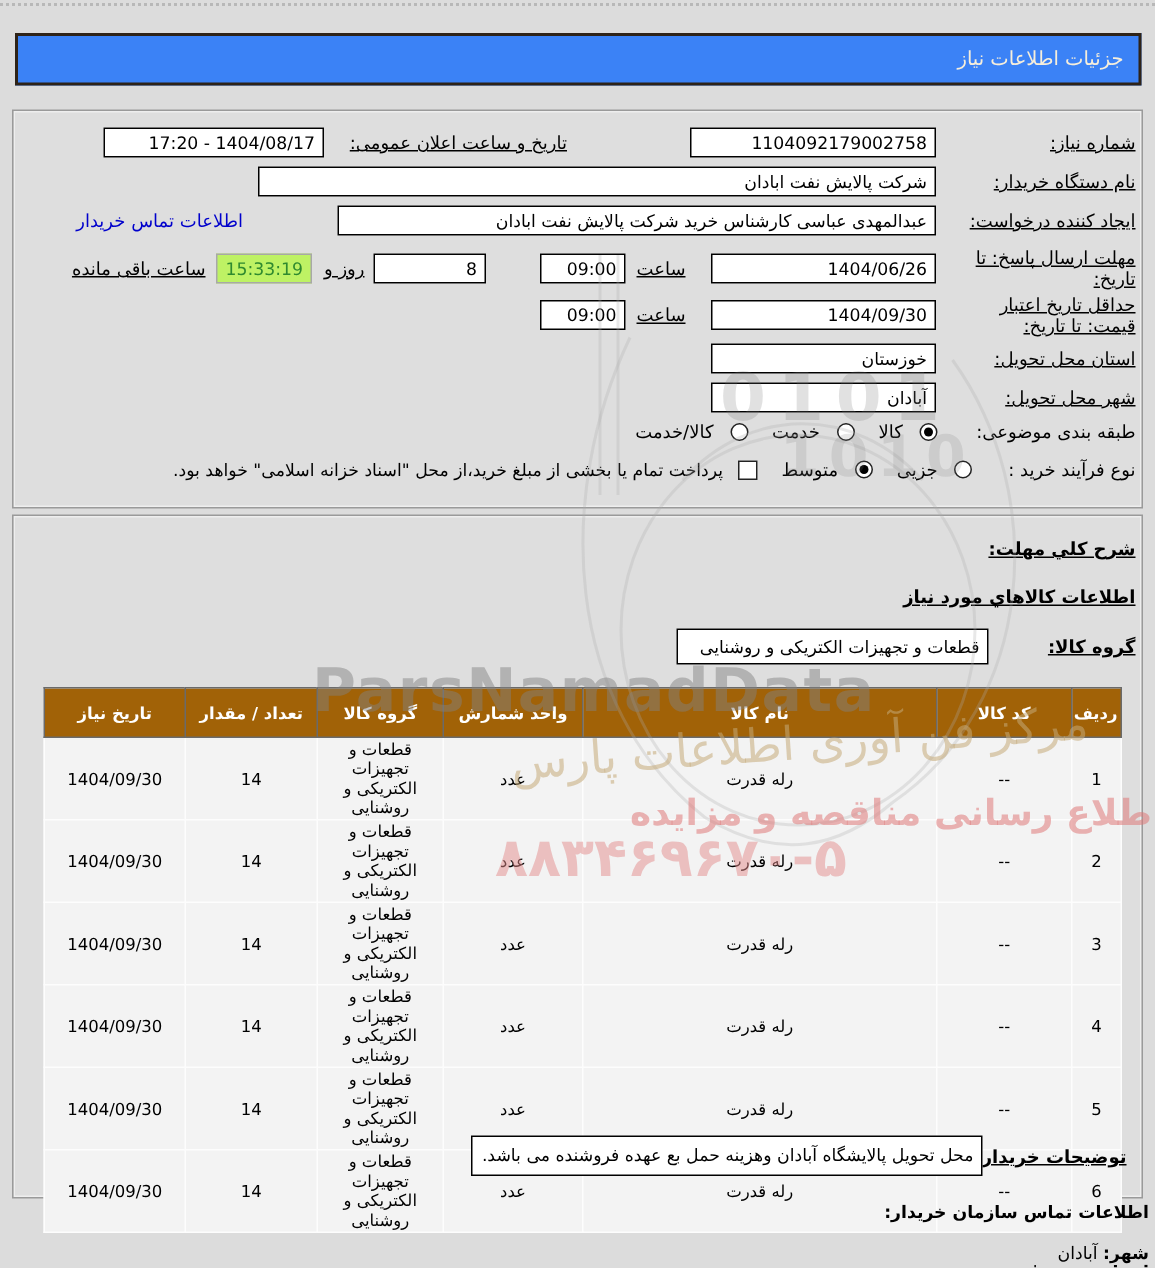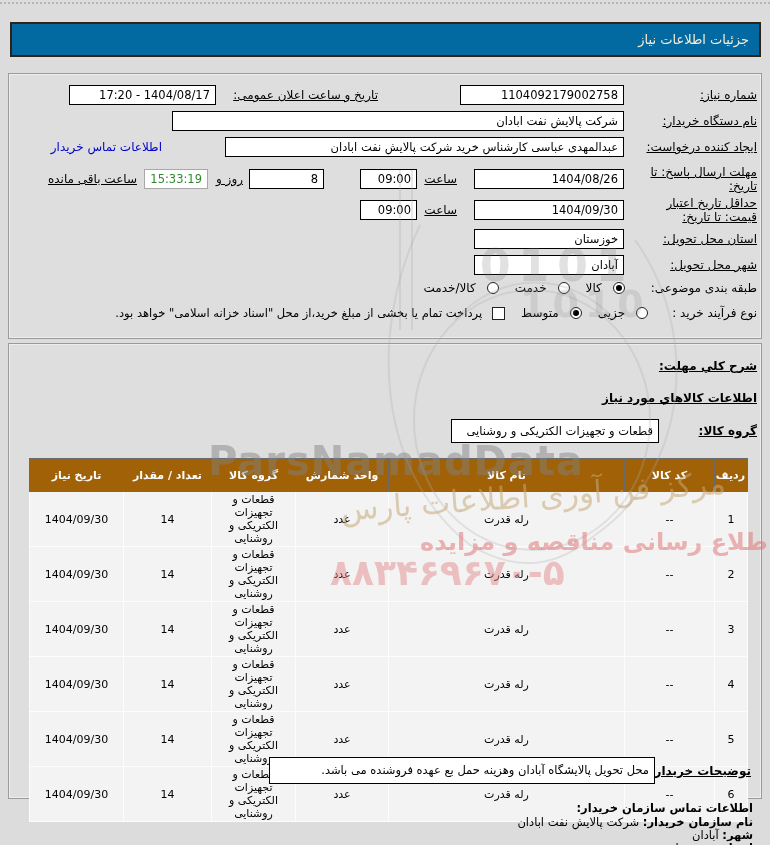--- a/index.html
+++ b/index.html
@@ -1,47 +1,47 @@
 <!DOCTYPE html>
 <html lang="fa"><head>
 <meta charset="utf-8">
 <style>
   html,body{margin:0;padding:0;background:#dcdcdc;}
   .screen{position:relative;width:770px;height:845px;background:#dcdcdc;overflow:hidden;
           direction:rtl;font-family:"DejaVu Sans",sans-serif;font-size:12px;color:#000;}
   .dotline{position:absolute;top:2px;left:0;right:0;border-top:2px dotted #b8b8b8;}
-  .titlebar{position:absolute;top:22px;left:10px;right:9px;height:31px;background:#0369a1;
+  .titlebar{position:absolute;top:22px;left:10px;right:9px;height:31px;background:#3b82f6;
             border:2px solid #2e2318;color:#f6eedb;font-size:13px;line-height:31px;padding:0 10px;}
   .panel{position:absolute;left:8px;right:8px;background:#dedede;border:1px solid #9a9a9a;
          box-shadow:inset 0 0 0 1px #eeeeee;}
   .panel1{top:73px;height:264px;}
   .panel2{top:343px;height:454px;}
   .lbl{position:absolute;white-space:nowrap;font-size:12px;z-index:5;text-decoration:underline;}
   .lbl.wrap{white-space:normal;line-height:14px;}
   .b{font-weight:bold;}
   .inp{position:absolute;background:#fff;border:1px solid #000;height:20px;line-height:18px;
        font-size:11.5px;box-sizing:border-box;padding:0 5px;overflow:hidden;white-space:nowrap;z-index:5;}
   .center{}
   .right{text-align:right;}
   .link{position:absolute;color:#0000cc;font-size:12px;white-space:nowrap;cursor:pointer;z-index:5;}
-  .timebox{background:#ffffff;border:1px solid #a8a8a8;color:#2f8a2f;}
+  .timebox{background:#bef264;border:1px solid #a8a8a8;color:#2f8a2f;}
   .flexrow{position:absolute;display:flex;align-items:center;white-space:nowrap;gap:16px;z-index:5;}
   .grp{display:flex;align-items:center;gap:11px;}
   .radio{width:12px;height:12px;border:1px solid #222;border-radius:50%;background:#fff;
          display:inline-block;position:relative;box-sizing:border-box;}
   .radio.on::after{content:"";position:absolute;top:2px;left:2px;right:2px;bottom:2px;
                    background:#000;border-radius:50%;}
   .checkbox{width:13px;height:13px;border:1px solid #222;background:#fff;display:inline-block;box-sizing:border-box;}
   .goodstable{position:absolute;top:458px;left:29px;width:718px;border-collapse:collapse;
               table-layout:fixed;font-size:11px;z-index:4;background:#f3f3f3;border:1px solid #c9c9c9;}
   .goodstable th{background:#a16207;color:#fff;font-weight:bold;height:30px;border:1px solid #6a6a6a;
                  padding:1px 2px;font-size:11px;}
   .goodstable td{background:#f3f3f3;height:42px;border:1px solid #fdfdfd;text-align:center;
                  vertical-align:middle;padding:1px 3px;line-height:13px;font-size:11px;}
-  .contactline{position:absolute;right:17px;white-space:nowrap;font-size:11.5px;z-index:5;}
+  .contactline{position:absolute;right:4px;white-space:nowrap;font-size:11.5px;z-index:5;}
   
   .wm{position:absolute;pointer-events:none;z-index:20;}
   .wm-brand{top:438px;left:208px;font-size:40px;font-weight:bold;color:rgba(130,130,130,.48);
             letter-spacing:1px;direction:ltr;font-family:"DejaVu Sans",sans-serif;}
   .wm-gold{top:478px;left:340px;font-size:31px;color:rgba(196,170,120,.55);transform:rotate(-4deg);
            white-space:nowrap;}
   .wm-pink{top:528px;left:420px;font-size:24px;font-weight:bold;color:rgba(222,120,120,.55);white-space:nowrap;}
   .wm-phone{top:552px;left:330px;font-size:36px;font-weight:bold;color:rgba(228,140,140,.5);
             letter-spacing:6px;direction:ltr;white-space:nowrap;}
   .wm-digits1{top:240px;left:480px;font-size:44px;font-weight:bold;color:rgba(120,120,120,.22);
@@ -67,21 +67,21 @@
   <div class="inp center" style="top:85px;right:554px;width:147px;">1404/08/17 - 17:20</div>
 
   <div class="lbl" style="top:114px;right:13px;">نام دستگاه خریدار:</div>
   <div class="inp right" style="top:111px;right:146px;width:452px;">شرکت پالایش نفت ابادان</div>
 
   <div class="lbl" style="top:140px;right:13px;">ایجاد کننده درخواست:</div>
   <div class="inp right" style="top:137px;right:146px;width:399px;">عبدالمهدی  عباسی کارشناس خرید شرکت پالایش نفت ابادان</div>
   <div class="link" style="top:140px;right:608px;">اطلاعات تماس خریدار</div>
 
   <div class="lbl wrap" style="top:165px;right:13px;width:108px;">مهلت ارسال پاسخ: تا تاریخ:</div>
-  <div class="inp center" style="top:169px;right:146px;width:150px;">1404/08/26</div>
+  <div class="inp center" style="top:169px;right:146px;width:150px;">1404/06/26</div>
   <div class="lbl" style="top:172px;right:313px;">ساعت</div>
   <div class="inp center" style="top:169px;right:353px;width:57px;">09:00</div>
   <div class="inp center" style="top:169px;right:446px;width:75px;">8</div>
   <div class="lbl" style="top:172px;right:527px;">روز و</div>
   <div class="inp center timebox" style="top:169px;right:562px;width:64px;">15:33:19</div>
   <div class="lbl" style="top:172px;right:633px;">ساعت باقی مانده</div>
 
   <div class="lbl wrap" style="top:196px;right:13px;width:112px;">حداقل تاریخ اعتبار قیمت: تا تاریخ:</div>
   <div class="inp center" style="top:200px;right:146px;width:150px;">1404/09/30</div>
   <div class="lbl" style="top:203px;right:313px;">ساعت</div>
@@ -205,27 +205,23 @@
         <td>رله قدرت</td>
         <td>عدد</td>
         <td>قطعات و تجهیزات الکتریکی و روشنایی</td>
         <td>14</td>
         <td>1404/09/30</td>
       </tr>
     </tbody>
   </table>
 
   <div class="lbl b" style="top:764px;right:19px;">توضیحات خریدار:</div>
-  <div class="inp right" style="top:757px;right:115px;width:386px;height:27px;line-height:25px;">محل تحویل پالایشگاه آبادان وهزینه حمل بع عهده فروشنده می باشد.</div>
+  <div class="inp right" style="top:757px;right:115px;width:341px;height:27px;line-height:25px;">محل تحویل پالایشگاه آبادان وهزینه حمل بع عهده فروشنده می باشد.</div>
 
   <div class="contactline b" style="top:801px;">اطلاعات تماس سازمان خریدار:</div>
-  <div class="contactline" style="top:815px;">
-    <span class="b">نام سازمان خریدار:</span>
-    <span>شرکت پالایش نفت ابادان</span>
-  </div>
   <div class="contactline" style="top:828px;">
     <span class="b">شهر:</span>
     <span>آبادان</span>
   </div>
   <div class="contactline" style="top:841px;">
     <span class="b">استان:</span>
     <span>خوزستان</span>
   </div>
 
   <svg class="wm wm-svg" width="770" height="845" viewBox="0 0 770 845">

